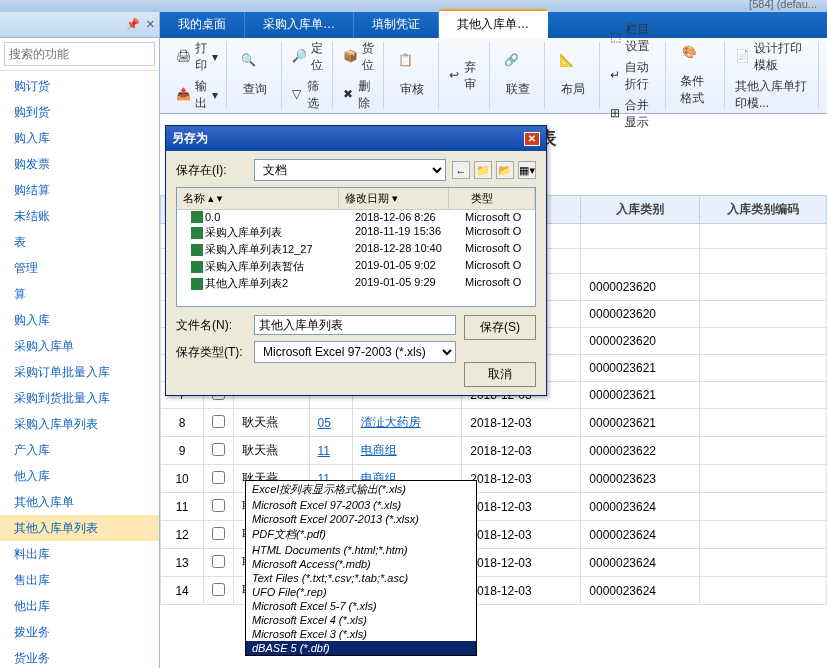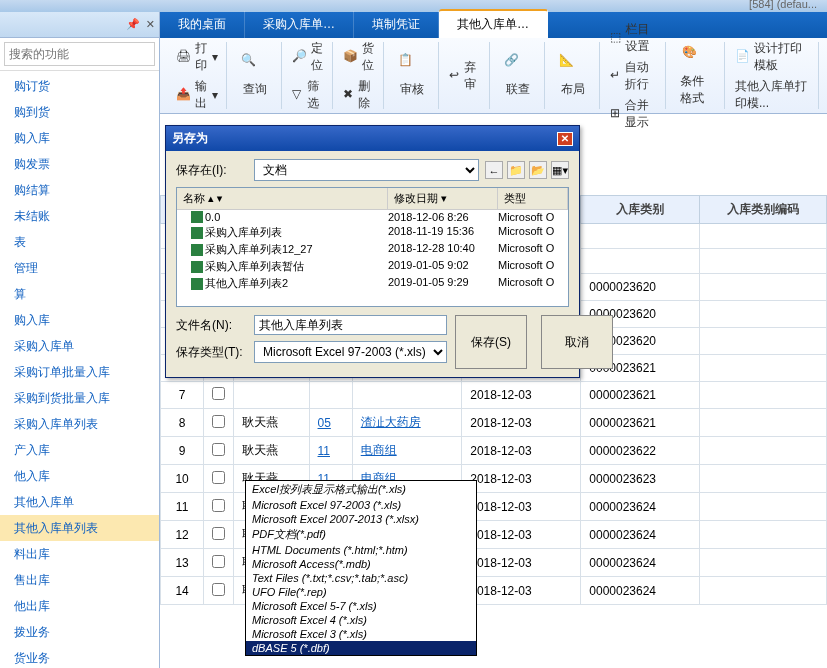--- a/index.html
+++ b/index.html
@@ -38,44 +38,44 @@
 
 .data-table { width: 100%; border-collapse: collapse; font-size: 12px; }
 .data-table th { background: #e8f0fc; border: 1px solid #c0d0e0; padding: 5px 8px; color: #444; white-space: nowrap; }
 .data-table td { border: 1px solid #d8e0e8; padding: 5px 8px; white-space: nowrap; }
 .data-table td.link { color: #1060c0; text-decoration: underline; cursor: pointer; }
 .data-table td.num { text-align: center; }
 .data-table td.chk { text-align: center; width: 28px; }
 .data-table td.chk input { pointer-events: auto; }
 
 
-.dialog { position: absolute; left: 165px; top: 125px; width: 415px; background: #ece9d8; border: 1px solid #0a246a; box-shadow: 2px 2px 4px rgba(0,0,0,0.3); z-index: 100; }
+.dialog { position: absolute; left: 165px; top: 125px; width: 382px; background: #ece9d8; border: 1px solid #0a246a; box-shadow: 2px 2px 4px rgba(0,0,0,0.3); z-index: 100; }
 .dlg-title { background: linear-gradient(#3668c8, #1048a8); color: #fff; padding: 4px 6px; display: flex; justify-content: space-between; align-items: center; font-weight: bold; }
 .dlg-close { width: 16px; height: 14px; background: #d04020; color: #fff; text-align: center; line-height: 12px; font-size: 10px; cursor: pointer; border: 1px solid #fff; }
 .dlg-body { padding: 8px 10px; }
 .dlg-row { display: flex; align-items: center; gap: 6px; margin-bottom: 6px; }
 .dlg-label { width: 72px; }
 .dlg-row select, .dlg-row input[type=text] { flex: 1; border: 1px solid #7f9db9; padding: 2px 4px; font-size: 12px; background: #fff; }
 .dlg-icons { display: flex; gap: 4px; }
 .dlg-icons span { width: 18px; height: 18px; border: 1px solid #aaa; display: inline-flex; align-items: center; justify-content: center; background: #f0f0f0; font-size: 11px; cursor: pointer; }
 
 .file-list { border: 1px solid #7f9db9; background: #fff; height: 120px; overflow: hidden; position: relative; margin-bottom: 8px; }
 .file-list-header { display: flex; background: #ece9d8; border-bottom: 1px solid #ccc; font-size: 11px; }
 .file-list-header div { padding: 3px 6px; border-right: 1px solid #ccc; }
 .fh-name { flex: 1; }
 .fh-date { width: 110px; }
-.fh-type { width: 70px; }
+.fh-type { width: 70px; margin-left: 16px; }
 .file-list-body { overflow-y: auto; height: 98px; }
 .file-row { display: flex; font-size: 11px; padding: 1px 0; }
 .file-row .fc-name { flex: 1; padding-left: 14px; display: flex; align-items: center; gap: 2px; }
 .file-row .fc-date { width: 110px; }
 .file-row .fc-type { width: 70px; overflow: hidden; }
 .xlicon { width: 12px; height: 12px; background: #2a8040; display: inline-block; }
 
-.dlg-buttons { display: flex; flex-direction: row; gap: 14px; margin-left: 8px; }
+.dlg-buttons { display: flex; flex-direction: column; gap: 22px; margin-left: 8px; }
 .dlg-buttons button { width: 72px; padding: 3px 0; background: #ece9d8; border: 1px solid #888; cursor: pointer; font-size: 12px; }
 
 .dropdown { position: absolute; border: 1px solid #000; background: #fff; font-family: monospace; font-size: 11px; z-index: 200; }
 .dropdown div { padding: 1px 6px; cursor: pointer; white-space: nowrap; font-style: italic; }
 .dropdown div.selected { background: #0a246a; color: #fff; }
 </style>
 </head>
 <body>
 
 <div class="titlebar">

